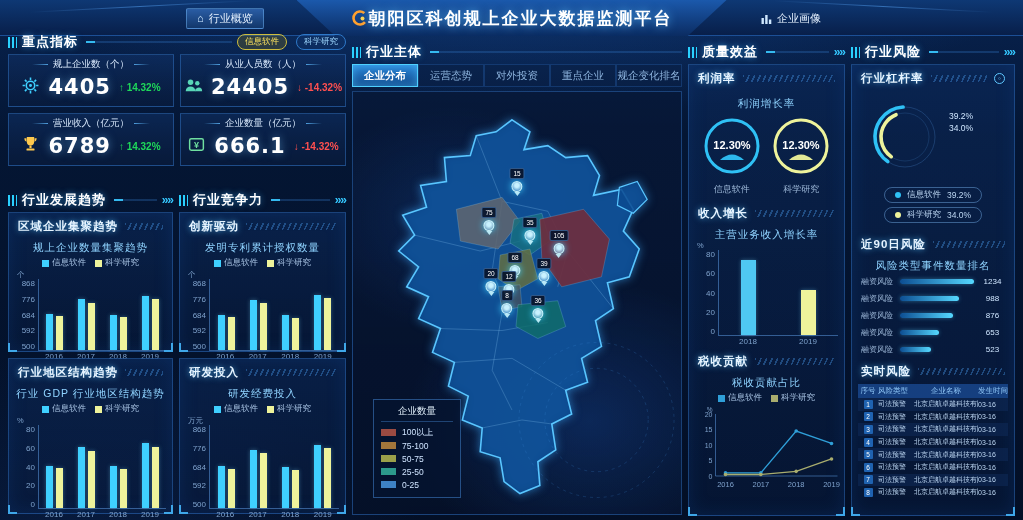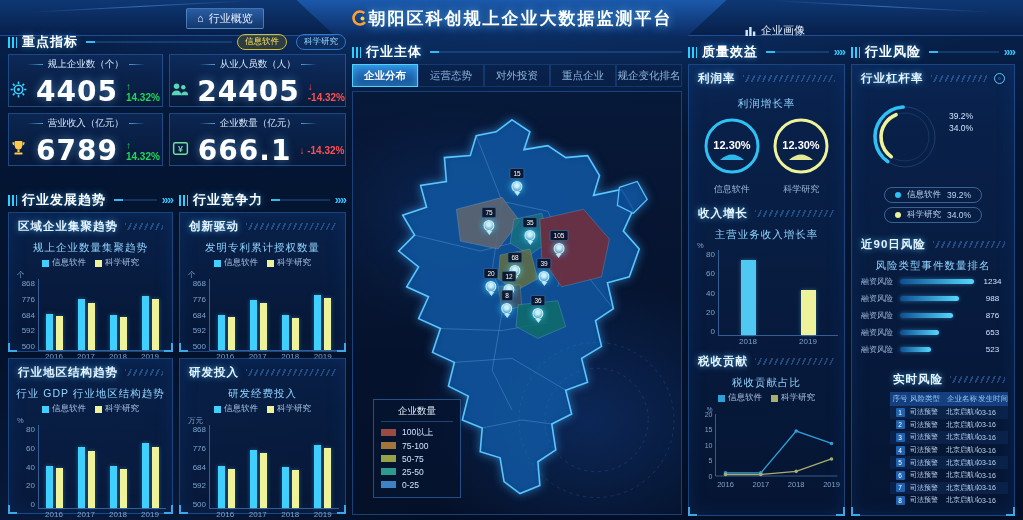--- a/index.html
+++ b/index.html
@@ -19,21 +19,21 @@
     background:linear-gradient(180deg,#1b59ac,#0b2c62);
     clip-path:polygon(0 0,100% 0,91% 100%,9% 100%);
     display:flex;align-items:center;justify-content:center;
     box-shadow:0 2px 10px rgba(20,120,255,.35);}
   .hdr-title{font-size:17px;font-weight:bold;color:#fff;letter-spacing:2px;
     text-shadow:0 0 10px rgba(90,190,255,.8);}
   .nav-btn{position:absolute;top:8px;display:flex;align-items:center;gap:5px;height:21px;
     padding:0 10px;font-size:11px;color:#e6f2ff;cursor:pointer;}
   .nav-left{left:186px;border:1px solid rgba(120,190,255,.45);
     background:linear-gradient(180deg,#2a5da5,#12376b);border-radius:2px;}
-  .nav-right{right:208px;margin-top:12px;}
+  .nav-right{right:192px;}
   .nav-ico{font-size:11px;color:#cfe8ff;line-height:1;}
   
   .sec-h{display:flex;align-items:center;gap:5px;height:16px;margin-bottom:4px;}
   .sec-bars{width:9px;height:11px;flex:none;
     background:repeating-linear-gradient(90deg,#2ad0ff 0 2px,transparent 2px 4px);}
   .sec-title{font-size:13px;font-weight:bold;color:#fff;letter-spacing:1px;flex:none;
     text-shadow:0 0 6px rgba(60,180,255,.65);}
   .sec-line{flex:1;height:2px;margin-left:3px;
     background:linear-gradient(90deg,#35baf0 0 9px,rgba(50,120,200,.3) 9px 100%);}
   .sec-more{flex:none;color:#35c8ff;font-size:12px;font-weight:bold;letter-spacing:-1px;cursor:pointer;}
@@ -65,21 +65,21 @@
   #risk-section{left:851px;top:44px;width:164px;height:472px;}
   
   #kpi-cards{display:grid;grid-template-columns:1fr 1fr;gap:6px;}
   .kpi-card{height:53px;position:relative;border:1px solid rgba(50,115,195,.5);
     background:linear-gradient(180deg,rgba(18,52,108,.5),rgba(9,28,62,.6));}
   .kpi-title{display:flex;align-items:center;justify-content:center;gap:5px;margin-top:3px;
     font-size:9.5px;color:#dcecff;}
   .kdash{width:16px;height:1px;background:linear-gradient(90deg,transparent,#4fa0e0);}
   .kdash.r{transform:scaleX(-1);}
   .kpi-body{display:flex;align-items:center;justify-content:center;gap:8px;margin-top:4px;}
-  .kpi-val{font-family:"DejaVu Sans",sans-serif;font-size:28px;font-weight:bold;color:#fff;
+  .kpi-val{font-family:"DejaVu Sans",sans-serif;font-size:21px;font-weight:bold;color:#fff;
     letter-spacing:1px;text-shadow:0 0 8px rgba(120,200,255,.5);}
   .kpi-chg{font-size:10px;font-weight:bold;}
   .up{color:#1ed85a;} .down{color:#ff5050;}
   
   .c-title{font-size:10.5px;color:#8fd3ff;text-align:center;margin-top:4px;letter-spacing:1px;}
   .legend{display:flex;justify-content:center;gap:9px;font-size:8.5px;color:#a9c4e4;margin:2px 0;}
   .lg-it{display:flex;align-items:center;gap:3px;}
   .sw{width:7px;height:7px;display:inline-block;}
   .bc{position:relative;display:flex;padding:8px 6px 0 6px;}
   .bc-unit{position:absolute;left:8px;top:-1px;font-size:7.5px;color:#7fa2cc;}
@@ -735,21 +735,21 @@
           </div>
           <div class="hb-row">
             <span class="hb-label">融资风险</span>
             <span class="hb-track">
               <div class="hb-bar" style="width: 42.3825%;"></div>
             </span>
             <span class="hb-val">523</span>
           </div>
         </div>
     </div>
-    <div style="margin-top:8px;padding-left:32px;">
+    <div style="">
       <div class="sub-h">
         <span class="sub-title">实时风险</span>
         <span class="hatch"></span>
       </div>
       <div id="rt-table">
           <div class="rt-row rt-head">
             <span class="rt-c1">序号</span>
             <span class="rt-c2">风险类型</span>
             <span class="rt-c3" style="text-align: center;">企业名称</span>
             <span class="rt-c4">发生时间</span>

